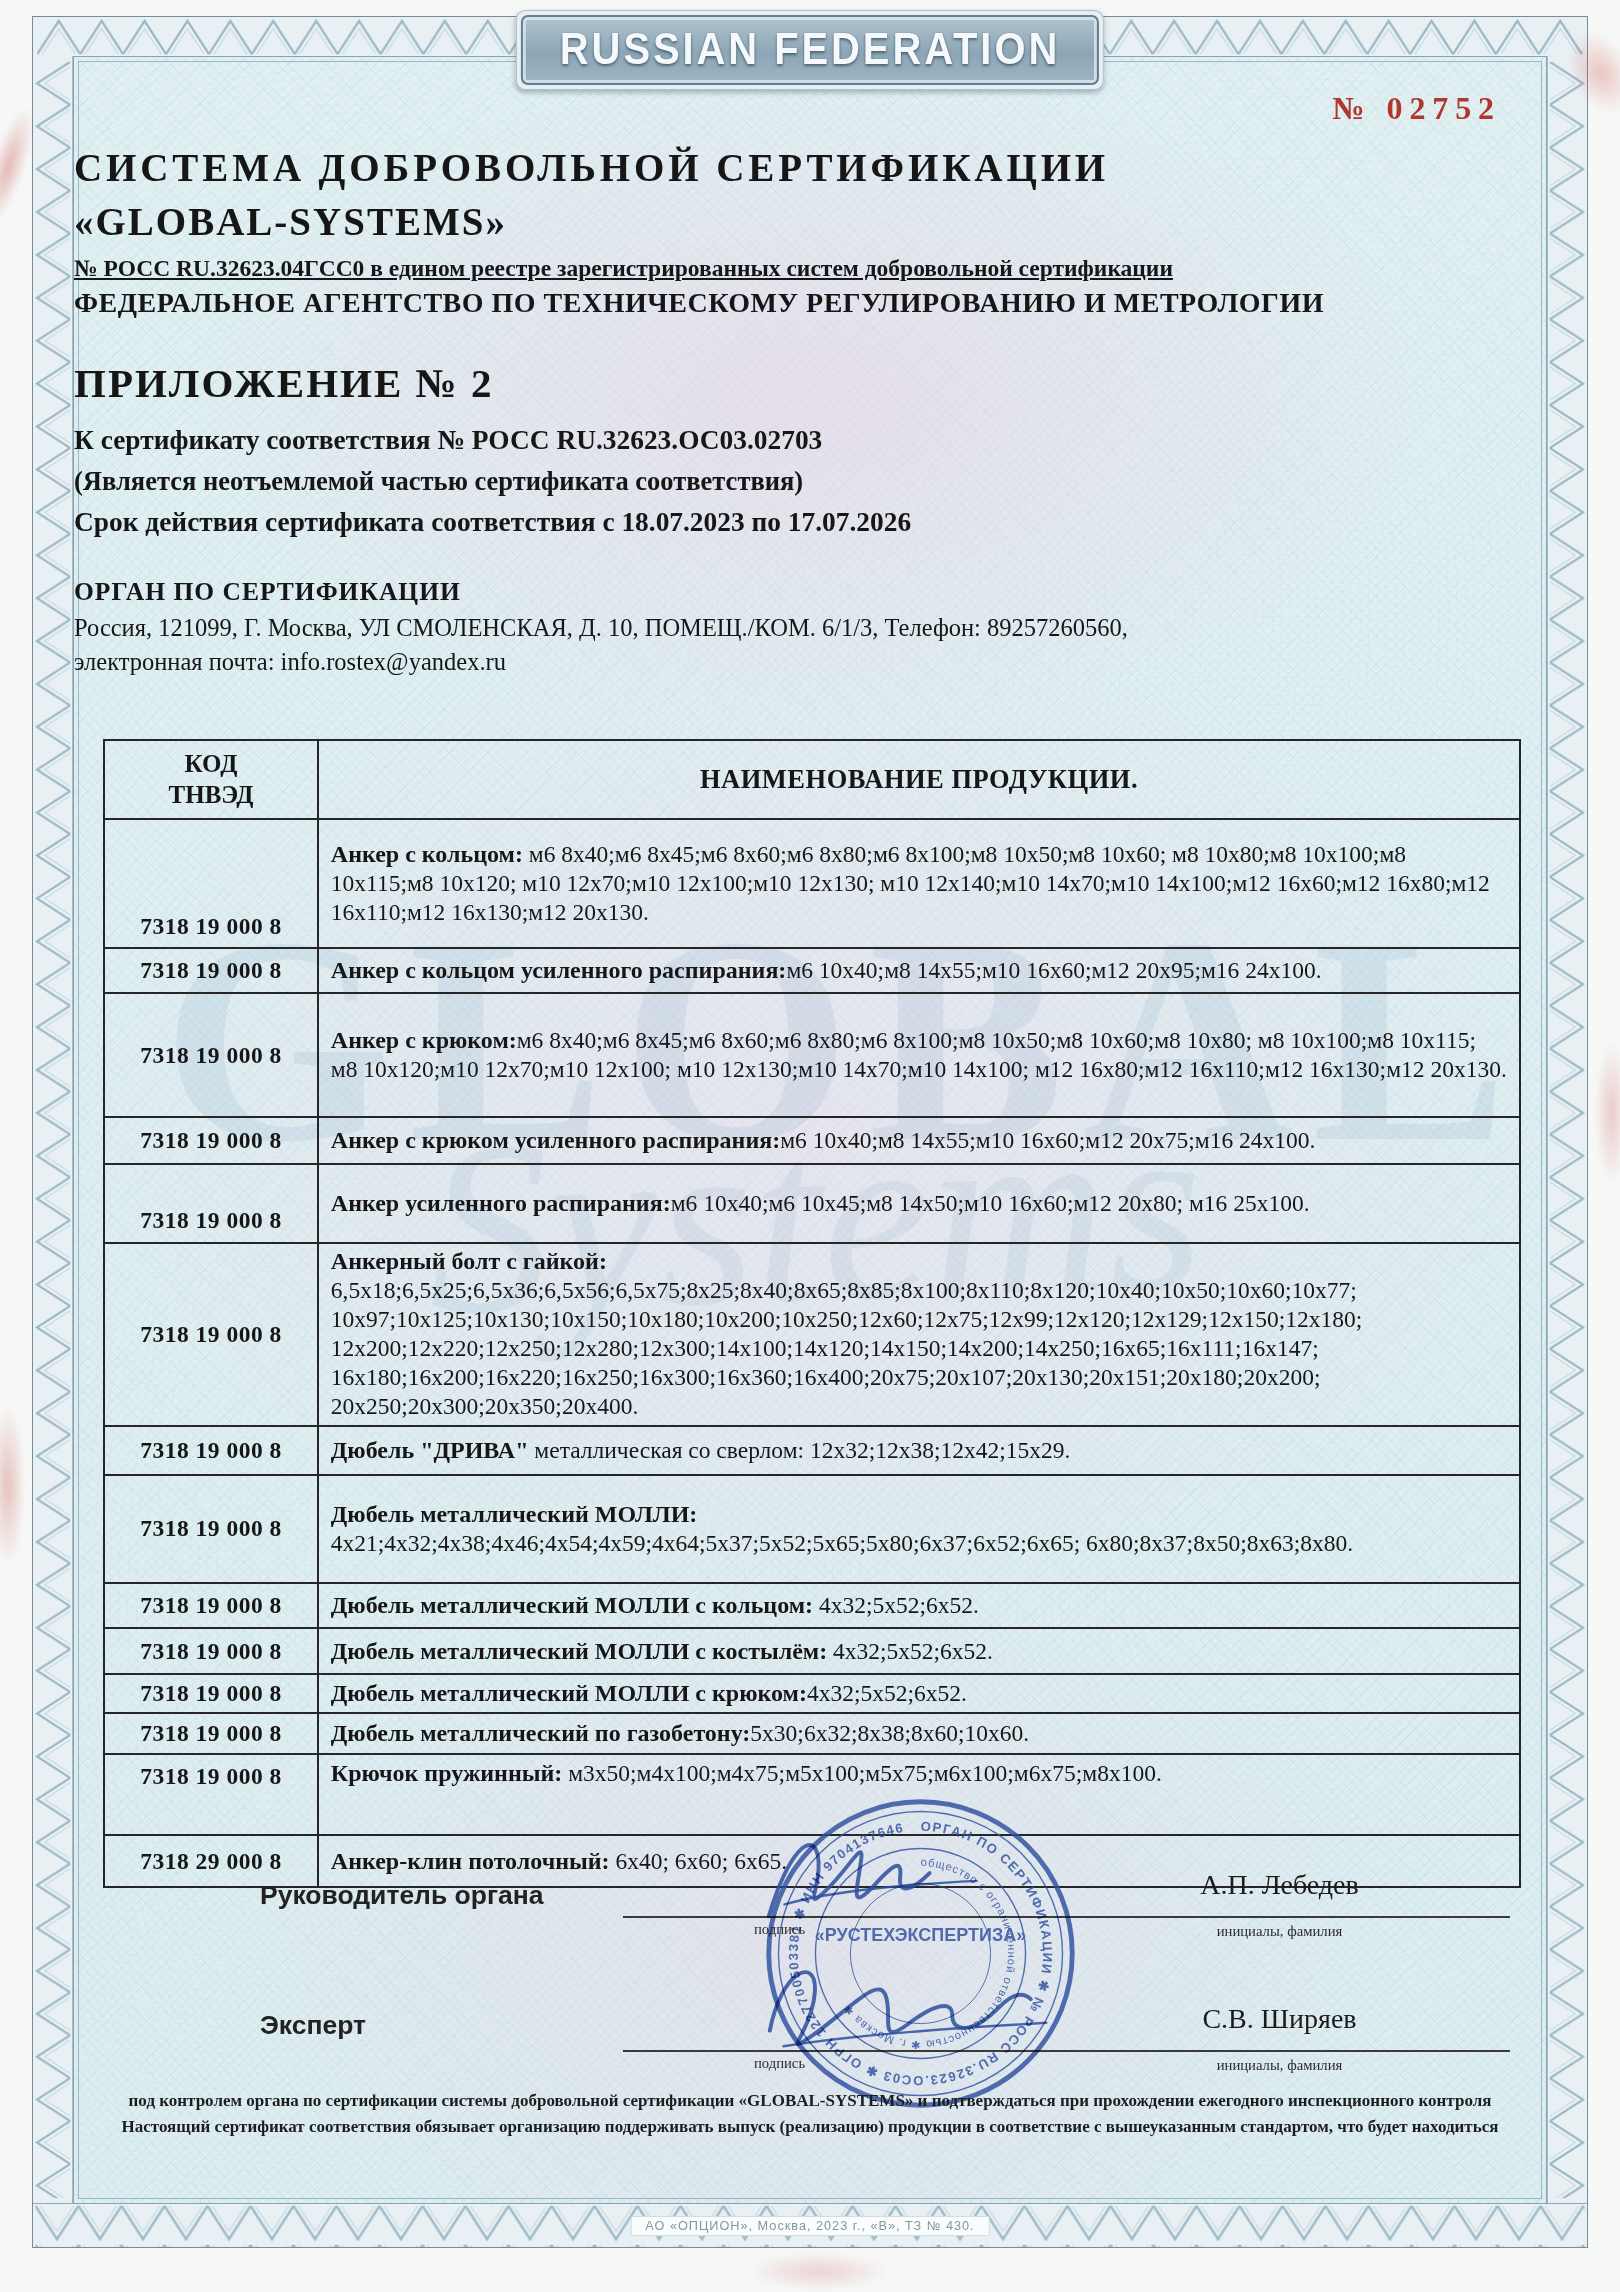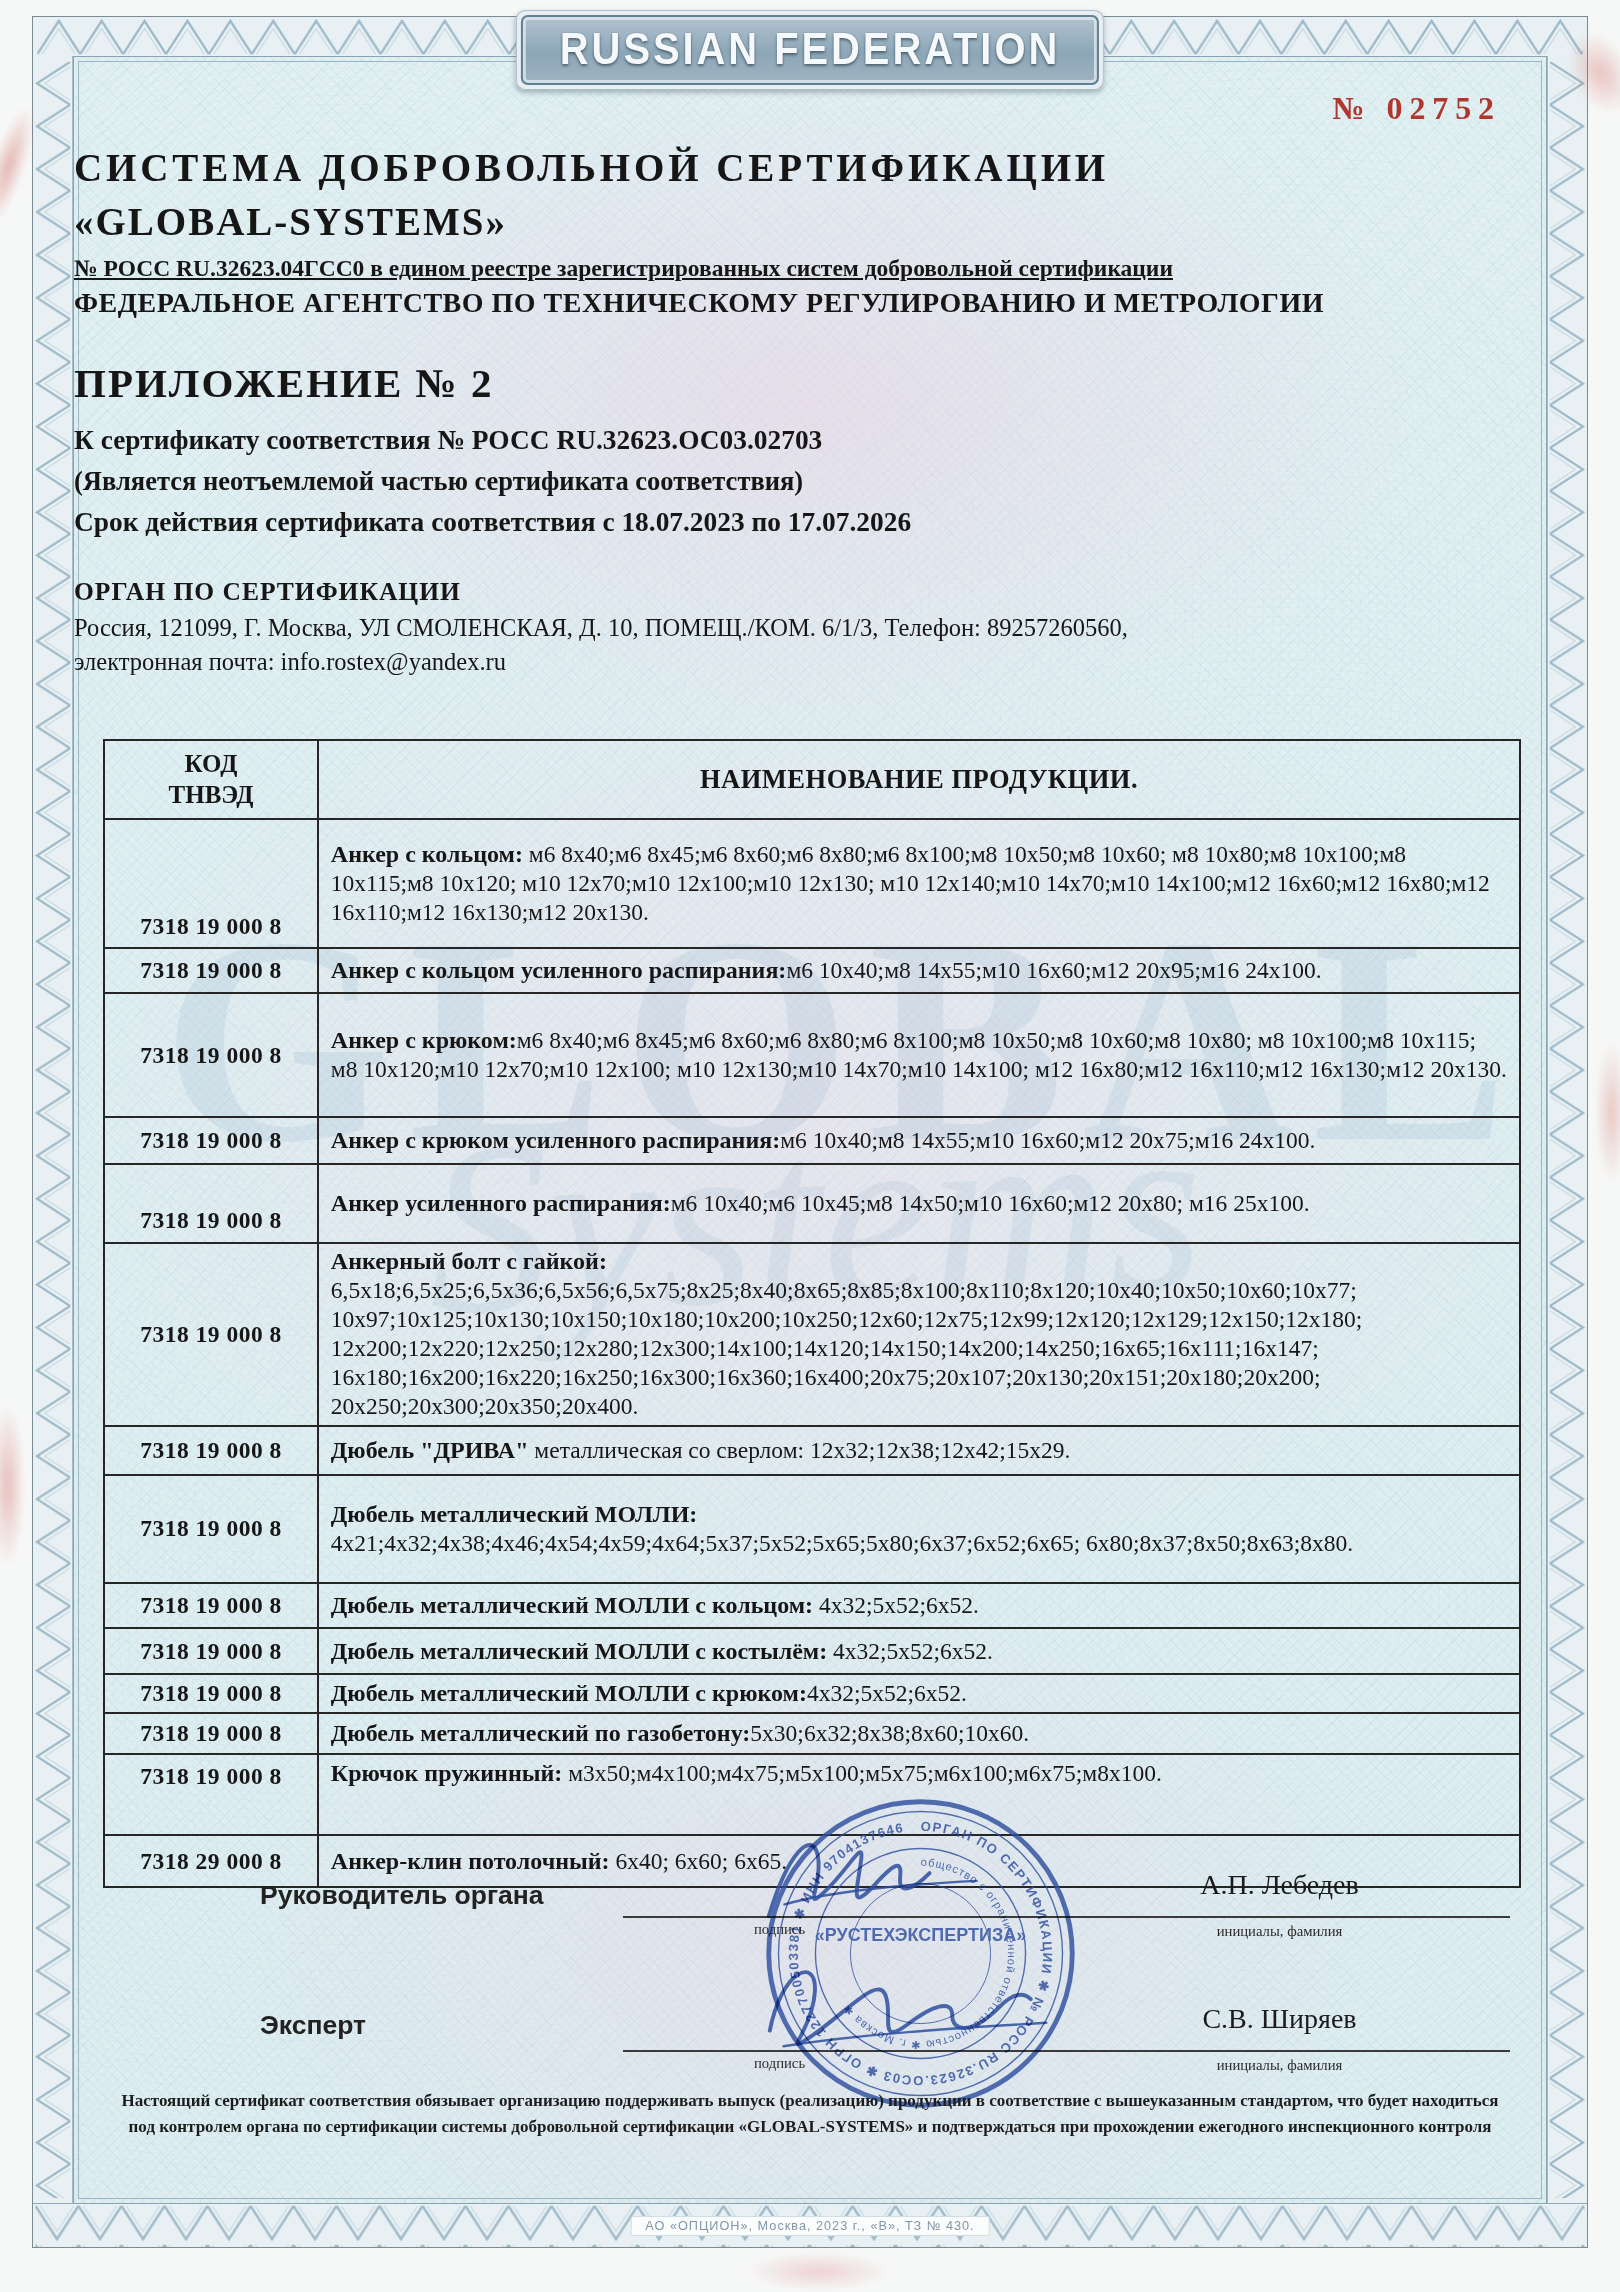--- a/index.html
+++ b/index.html
@@ -342,22 +342,22 @@
       <path d="M14 96 C 34 30, 58 8, 64 34 C 70 62, 48 92, 70 72 C 96 48, 112 14, 108 40 C 104 70, 96 92, 122 64 C 142 42, 150 38, 148 56 C 146 74, 160 70, 178 52" stroke-width="4"></path>
       <path d="M30 84 C 80 70, 150 64, 226 60" stroke-width="2.4"></path>
     </svg>
     <svg class="scrawl scrawl2" viewBox="0 0 310 118">
       <path d="M10 80 C 22 18, 58 4, 56 40 C 54 80, 20 108, 52 86 C 92 58, 120 24, 128 44 C 136 64, 120 96, 150 74 C 176 54, 196 48, 196 64 C 196 82, 216 84, 244 56 C 258 42, 268 40, 276 48" stroke-width="4"></path>
       <path d="M24 96 C 100 84, 190 78, 292 72" stroke-width="2.4"></path>
     </svg>
   </div>
 
   <div class="fineprint">
+    <div>под контролем органа по сертификации системы добровольной сертификации «GLOBAL-SYSTEMS» и подтверждаться при прохождении ежегодного инспекционного контроля</div>
     <div>Настоящий сертификат соответствия обязывает организацию поддерживать выпуск (реализацию) продукции в соответствие с вышеуказанным стандартом, что будет находиться</div>
-    <div>под контролем органа по сертификации системы добровольной сертификации «GLOBAL-SYSTEMS» и подтверждаться при прохождении ежегодного инспекционного контроля</div>
   </div>
 </div>
 
 <div class="smudge sm1"></div>
 <div class="smudge sm2"></div>
 <div class="smudge sm3"></div>
 <div class="smudge sm4"></div>
 <div class="smudge sm5"></div>
 
 

